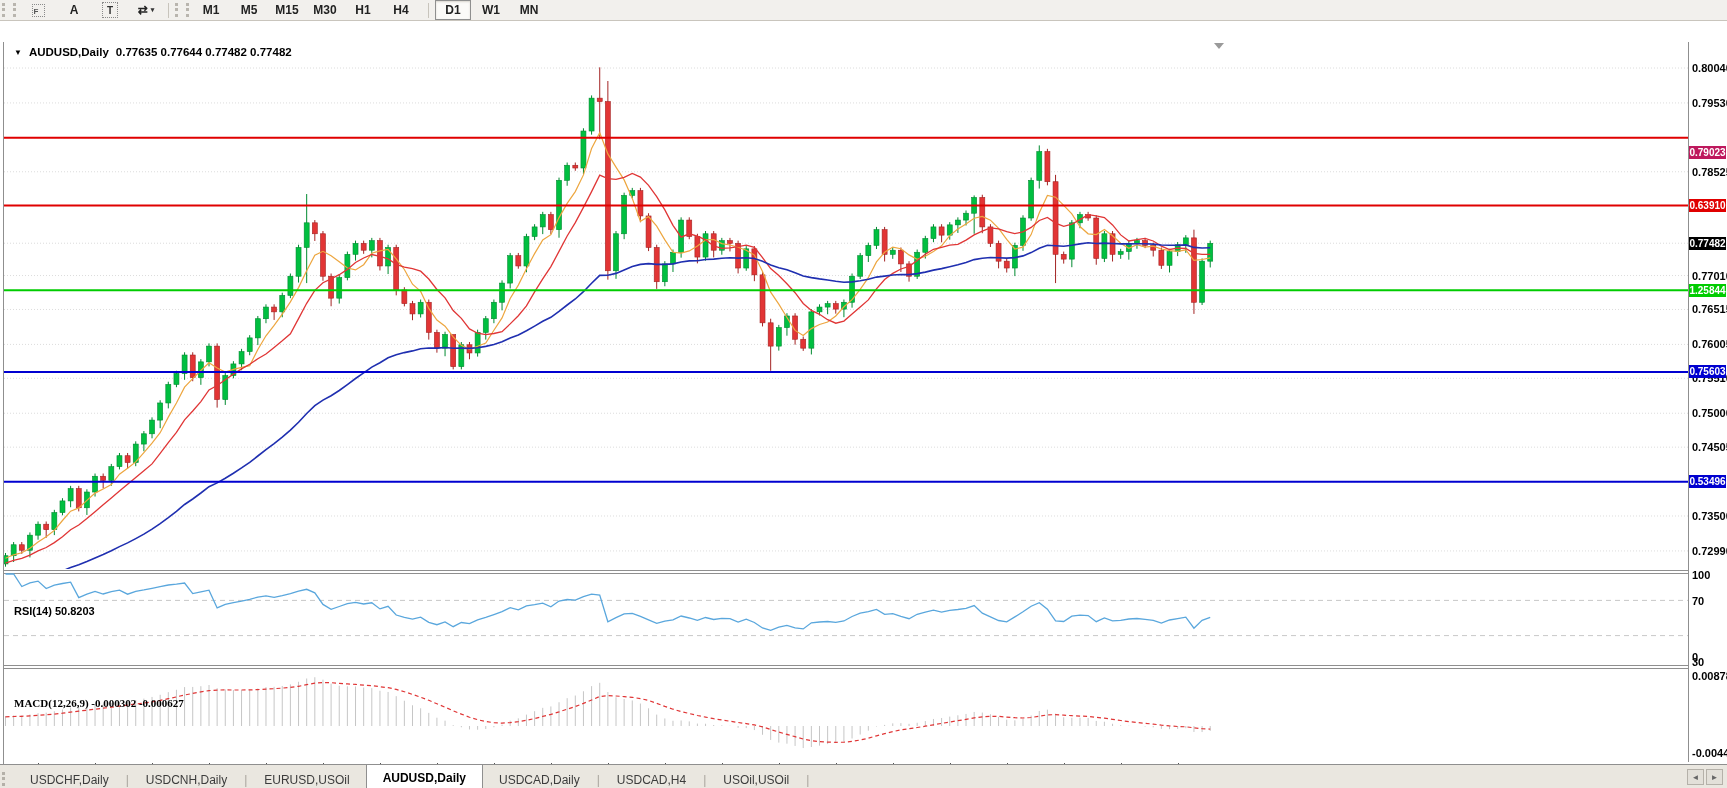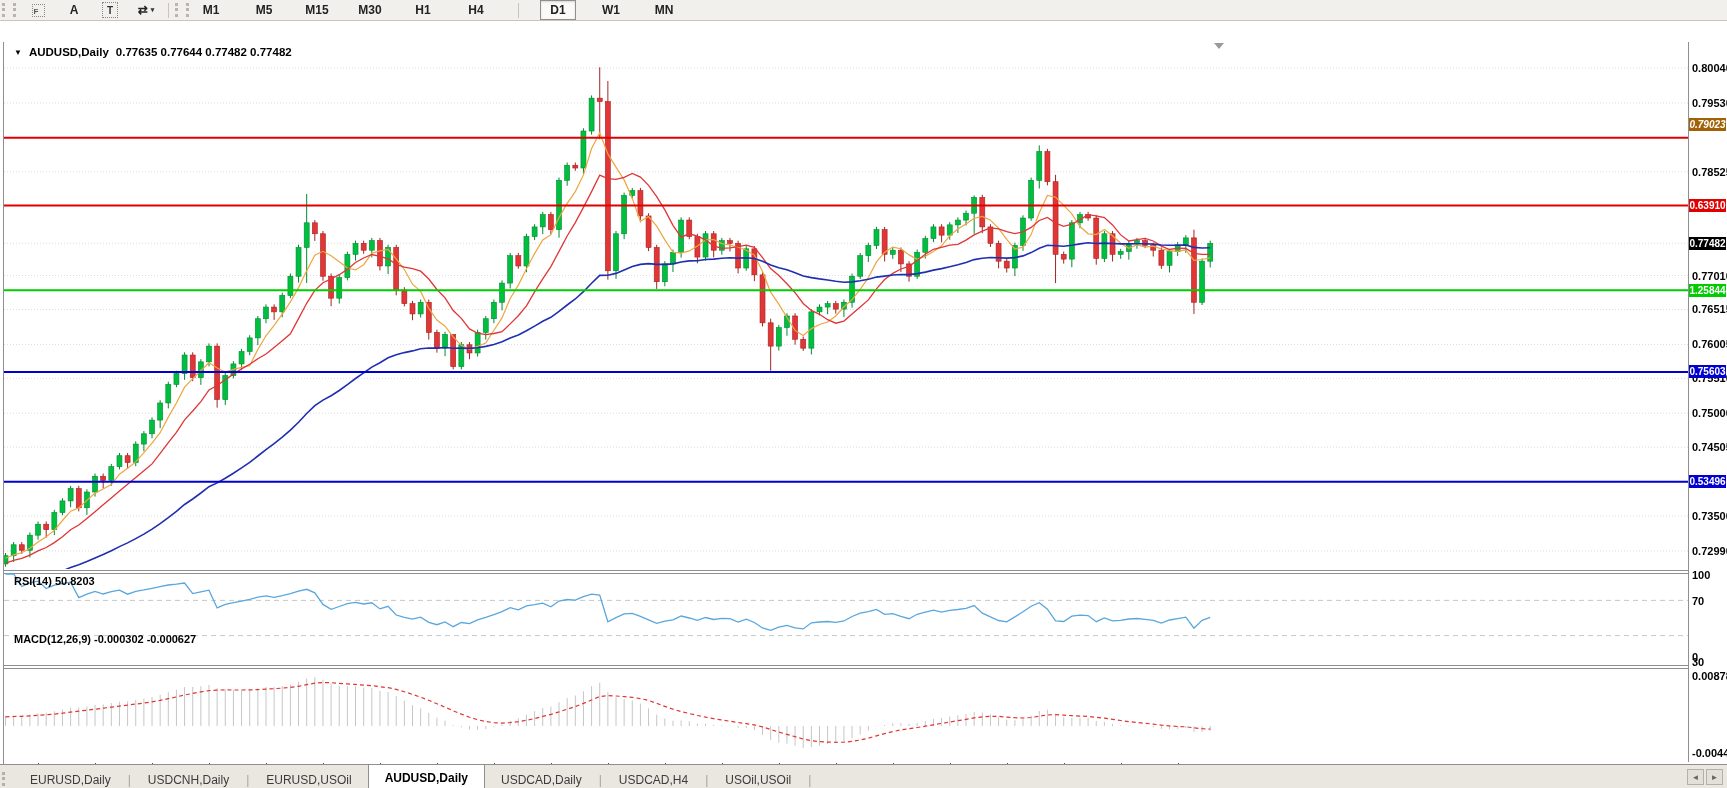--- a/index.html
+++ b/index.html
@@ -72,21 +72,21 @@
       <div class="tbtn">
         <span class="tbox">T</span>
       </div>
       <div class="tbtn">
         <span>⇄</span>
         <span class="caret">▾</span>
       </div>
     </div>
   <div class="vsep"></div>
   <div class="tgrip"></div>
-  <div id="tfbtns" style="display:flex;align-items:center;gap:17px;">
+  <div id="tfbtns" style="display:flex;align-items:center;gap:2px;">
       <div class="tbtn">M1</div>
       <div class="tbtn">M5</div>
       <div class="tbtn">M15</div>
       <div class="tbtn">M30</div>
       <div class="tbtn">H1</div>
       <div class="tbtn" style="margin-right: 4px; border-right: 0px;">H4</div>
       <div class="vsep"></div>
       <div class="tbtn active">D1</div>
       <div class="tbtn">W1</div>
       <div class="tbtn">MN</div>
@@ -595,27 +595,27 @@
       </g>
       <polyline points="5.5,695.8 13.64,695.5 21.78,695.3 29.92,694.9 38.06,694.4 46.2,693.8 54.34,693.1 62.480000000000004,692.2 70.62,691.1 78.76,690.1 86.9,689.2 95.04,688.2 103.18,687.2 111.32000000000001,686.2 119.46000000000001,685.1 127.60000000000001,684.1 135.74,683.1 143.88,682.0 152.02,680.8 160.16000000000003,679.4 168.3,677.7 176.44,675.9 184.58,674.0 192.72000000000003,672.4 200.86,670.9 209,669.6 217.14000000000001,669.1 225.28000000000003,668.9 233.42000000000002,669.0 241.56,669.0 249.70000000000002,668.9 257.84000000000003,668.6 265.98,668.1 274.12,667.7 282.26,667.1 290.40000000000003,666.4 298.54,665.3 306.68,663.7 314.82000000000005,662.2 322.96000000000004,661.5 331.1,661.7 339.24,662.3 347.38,662.9 355.52000000000004,663.4 363.66,664.1 371.8,664.7 379.94000000000005,665.7 388.08000000000004,666.7 396.22,668.4 404.36,670.7 412.5,673.4 420.64000000000004,676.2 428.78000000000003,679.3 436.92,682.8 445.06000000000006,686.2 453.20000000000005,689.8 461.34000000000003,693.1 469.48,696.2 477.62,698.7 485.76000000000005,700.5 493.90000000000003,701.7 502.04,702.1 510.18000000000006,701.6 518.32,700.7 526.46,699.3 534.6,697.5 542.74,695.4 550.88,693.4 559.02,690.9 567.1600000000001,688.2 575.3000000000001,685.5 583.44,682.4 591.58,679.0 599.72,675.5 607.86,674.6 616,675.0 624.1400000000001,675.6 632.2800000000001,676.3 640.4200000000001,677.6 648.5600000000001,679.5 656.7,682.3 664.84,685.4 672.98,688.2 681.12,690.5 689.26,692.5 697.4000000000001,694.5 705.5400000000001,696.1 713.6800000000001,697.7 721.82,699.0 729.96,700.2 738.1,701.5 746.24,702.6 754.3800000000001,703.9 762.5200000000001,705.9 770.6600000000001,708.5 778.8000000000001,711.1 786.94,713.4 795.08,715.7 803.22,718.0 811.36,719.6 819.5,720.6 827.6400000000001,721.1 835.7800000000001,721.3 843.9200000000001,721.2 852.0600000000001,720.4 860.2,719.0 868.34,717.2 876.48,714.8 884.6200000000001,712.6 892.7600000000001,710.6 900.9000000000001,708.9 909.0400000000001,707.7 917.1800000000001,706.5 925.32,705.2 933.46,703.8 941.6,702.4 949.74,701.0 957.8800000000001,699.7 966.0200000000001,698.3 974.1600000000001,696.9 982.3000000000001,695.8 990.44,695.3 998.58,695.4 1006.72,696.1 1014.8600000000001,696.7 1023.0000000000001,697.0 1031.14,696.5 1039.28,695.2 1047.42,693.9 1055.5600000000002,693.6 1063.7,694.1 1071.8400000000001,694.7 1079.98,695.1 1088.1200000000001,695.4 1096.26,696.3 1104.4,697.2 1112.54,698.3 1120.68,699.5 1128.8200000000002,700.6 1136.96,701.5 1145.1000000000001,702.3 1153.24,703.1 1161.38,704.1 1169.52,704.9 1177.66,705.5 1185.8000000000002,705.8 1193.94,706.8 1202.0800000000002,707.7 1210.22,708.1 " fill="none" stroke="#e03636" stroke-width="1.2" stroke-dasharray="4,3" clip-path="url(#cpD)"></polyline>
     </svg>
 
   <div class="charttitle">
     <span class="tcaret">▼</span>
     <span>AUDUSD,Daily</span>
     <span>0.77635 0.77644 0.77482 0.77482</span>
   </div>
 
-  <div class="panelabel" style="left:14px;top:554px;text-align:center;">RSI(14) 50.8203</div>
-  <div class="panelabel" style="left:14px;top:612px;">MACD(12,26,9) -0.000302 -0.000627</div>
+  <div class="panelabel" style="left:14px;top:584px;text-align:center;">RSI(14) 50.8203</div>
+  <div class="panelabel" style="left:14px;top:676px;font-family:Liberation Serif, serif;">MACD(12,26,9) -0.000302 -0.000627</div>
 
   <div id="priceAxis">
       <div class="axlbl" style="top: 41px;">0.80040</div>
       <div class="axlbl" style="top: 75.935px;">0.79530</div>
-      <div class="axtag" style="top: 97px; background: #a16207; color: rgb(255, 255, 255); font-style: italic;">0.79023</div>
+      <div class="axtag" style="top: 125px; background: #be185d; color: rgb(255, 255, 255);">0.79023</div>
       <div class="axlbl" style="top: 144.777px;">0.78525</div>
       <div class="axtag" style="top: 178.048px; background: rgb(224, 0, 0); color: rgb(255, 255, 255);">0.63910</div>
       <div class="axtag" style="top: 215.723px; background: rgb(0, 0, 0); color: rgb(255, 255, 255);">0.77482</div>
       <div class="axlbl" style="top: 248.555px;">0.77010</div>
       <div class="axtag" style="top: 262.851px; background: rgb(0, 204, 0); color: rgb(255, 255, 255);">1.25844</div>
       <div class="axlbl" style="top: 282.462px;">0.76515</div>
       <div class="axlbl" style="top: 317.397px;">0.76005</div>
       <div class="axtag" style="top: 344.435px; background: rgb(0, 0, 208); color: rgb(255, 255, 255);">0.75603</div>
       <div class="axlbl" style="top: 351.305px;">0.75510</div>
       <div class="axlbl" style="top: 386.24px;">0.75000</div>
@@ -675,21 +675,21 @@
       <div class="datelbl" style="left: 1174px;">1 Jun 2021</div>
     </div>
 
   <div class="leftedge"></div>
   <div class="axissep"></div>
 </div>
 
 <div class="tabbar" id="tabbar">
   <div class="tabgrip"></div>
   <div id="tabs" style="display:flex;align-items:flex-end;">
-      <div class="tab">EURUSD,Daily</div>
+      <div class="tab">USDCHF,Daily</div>
       <span class="tabsep">|</span>
       <div class="tab">USDCNH,Daily</div>
       <span class="tabsep">|</span>
       <div class="tab">EURUSD,USOil</div>
       <div class="tab active">AUDUSD,Daily</div>
       <div class="tab">USDCAD,Daily</div>
       <span class="tabsep">|</span>
       <div class="tab">USDCAD,H4</div>
       <span class="tabsep">|</span>
       <div class="tab">USOil,USOil</div>

